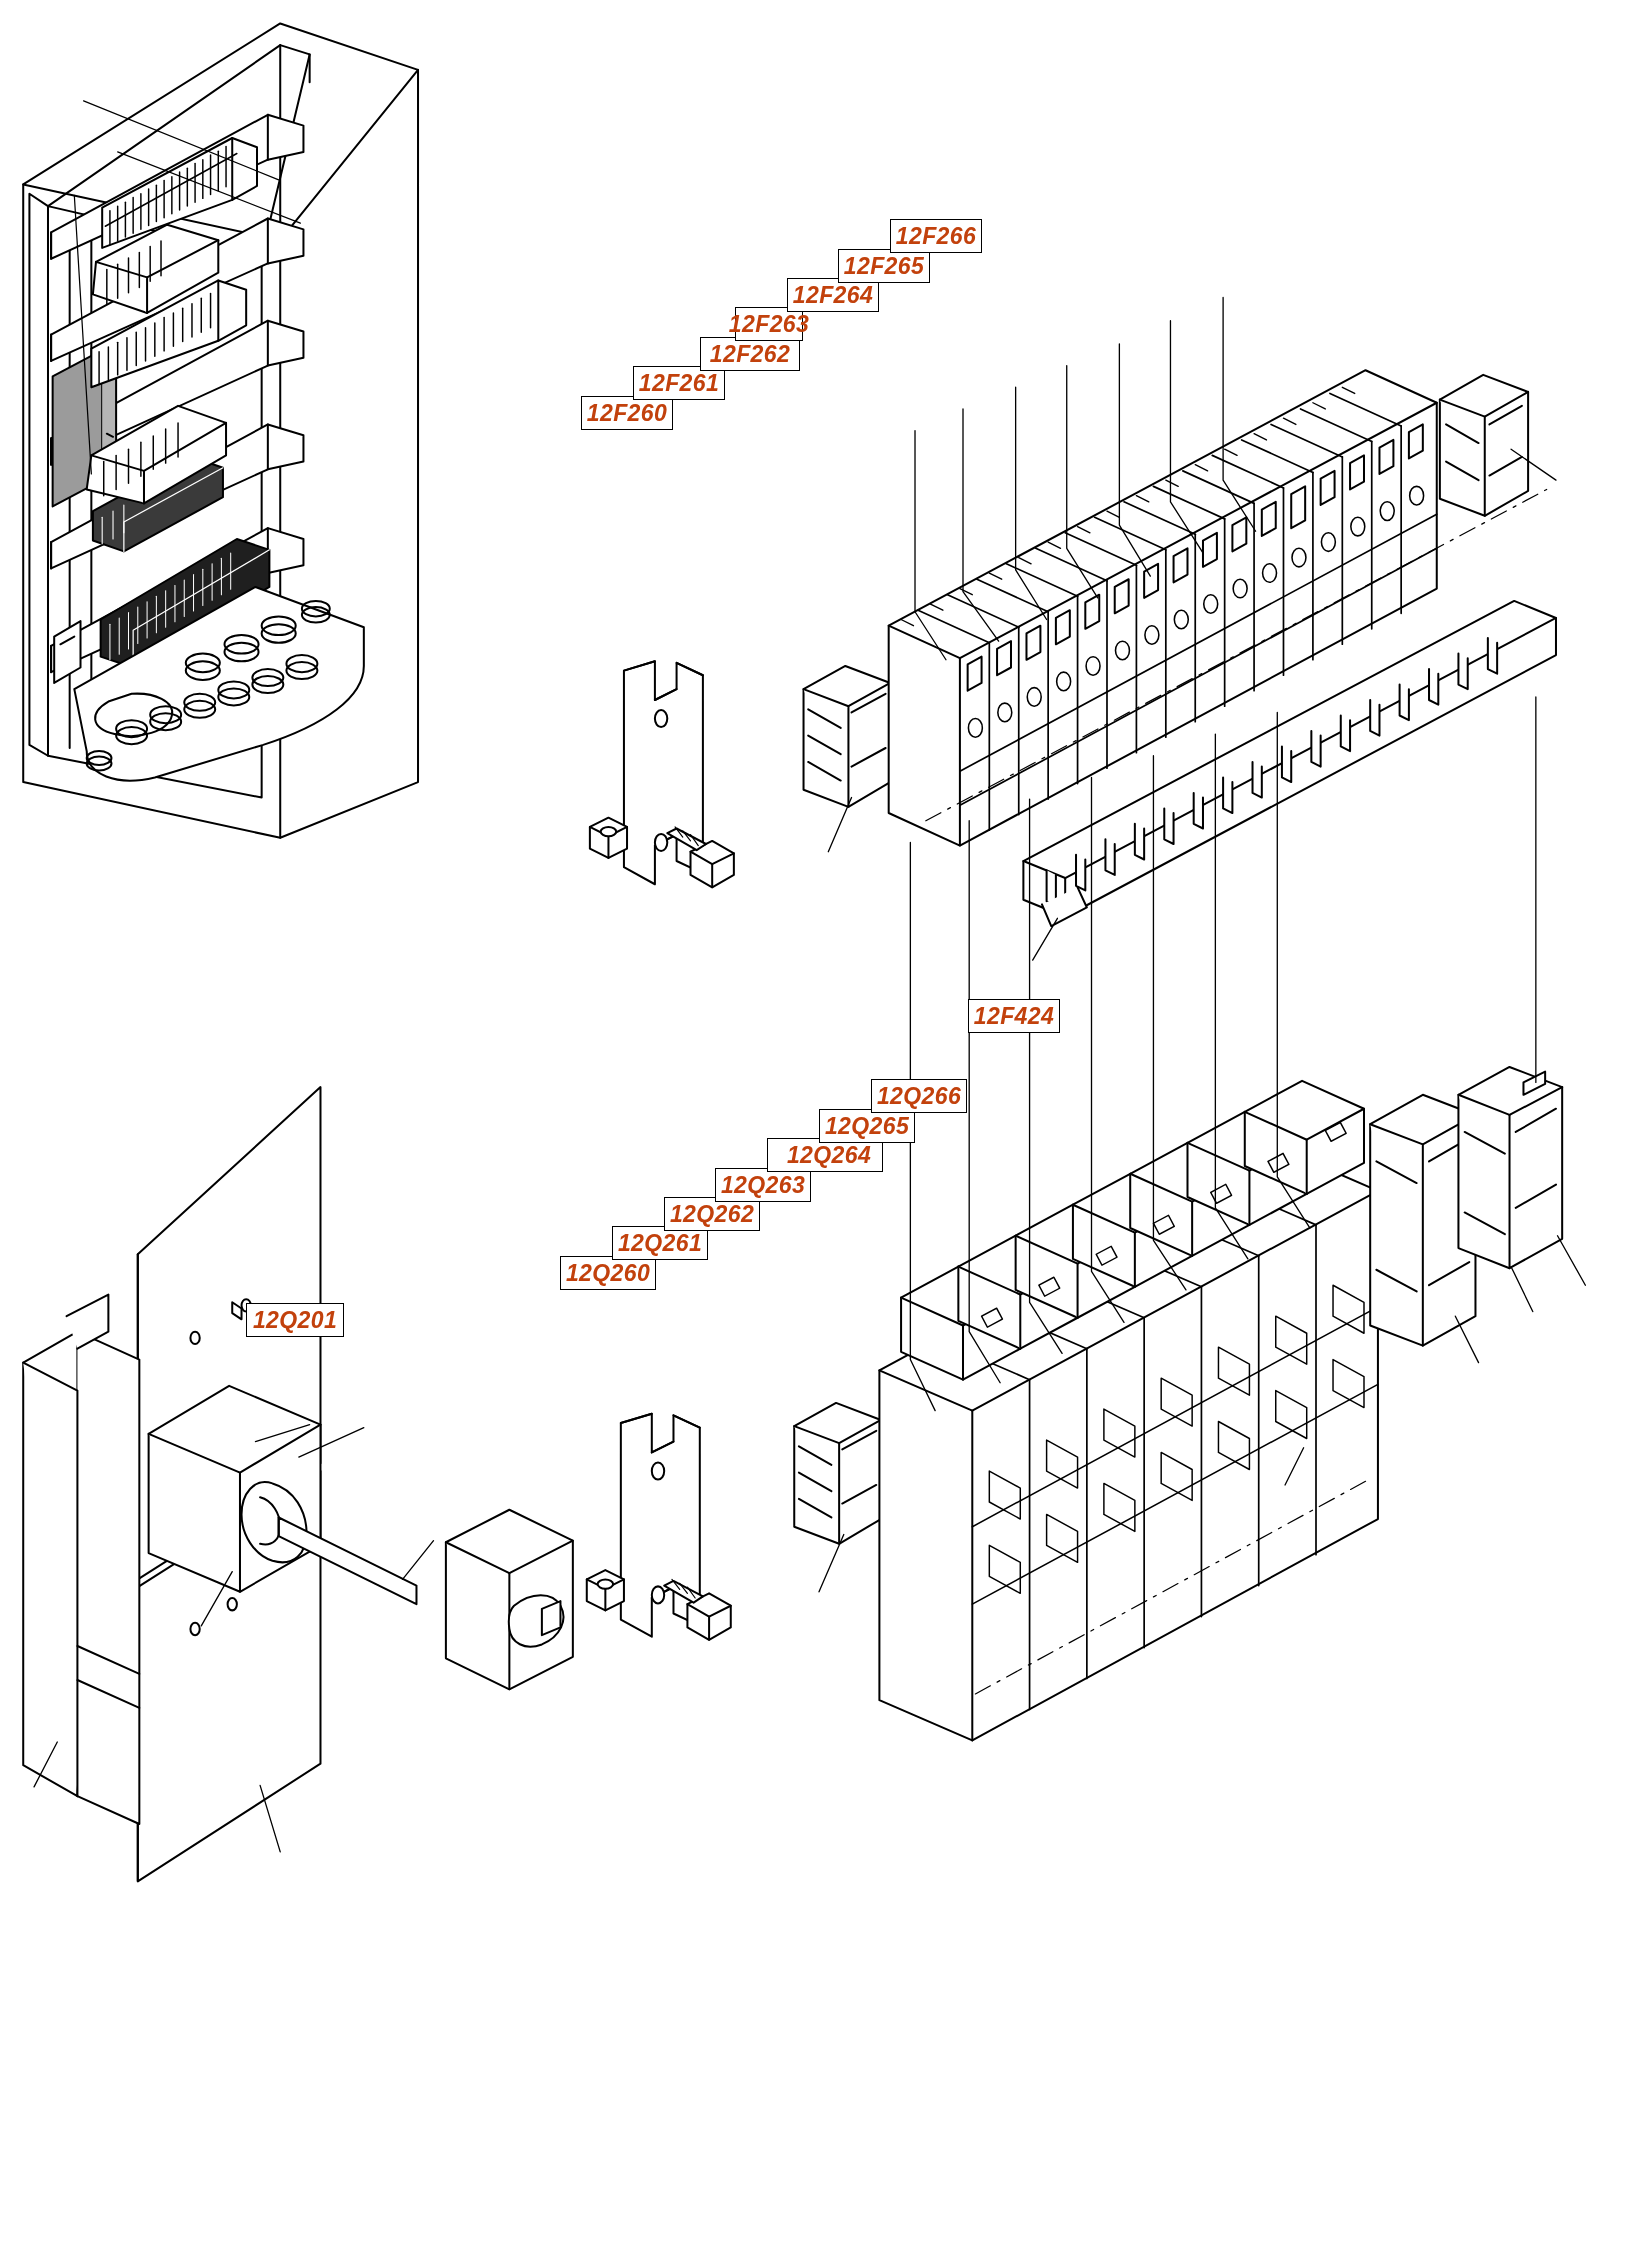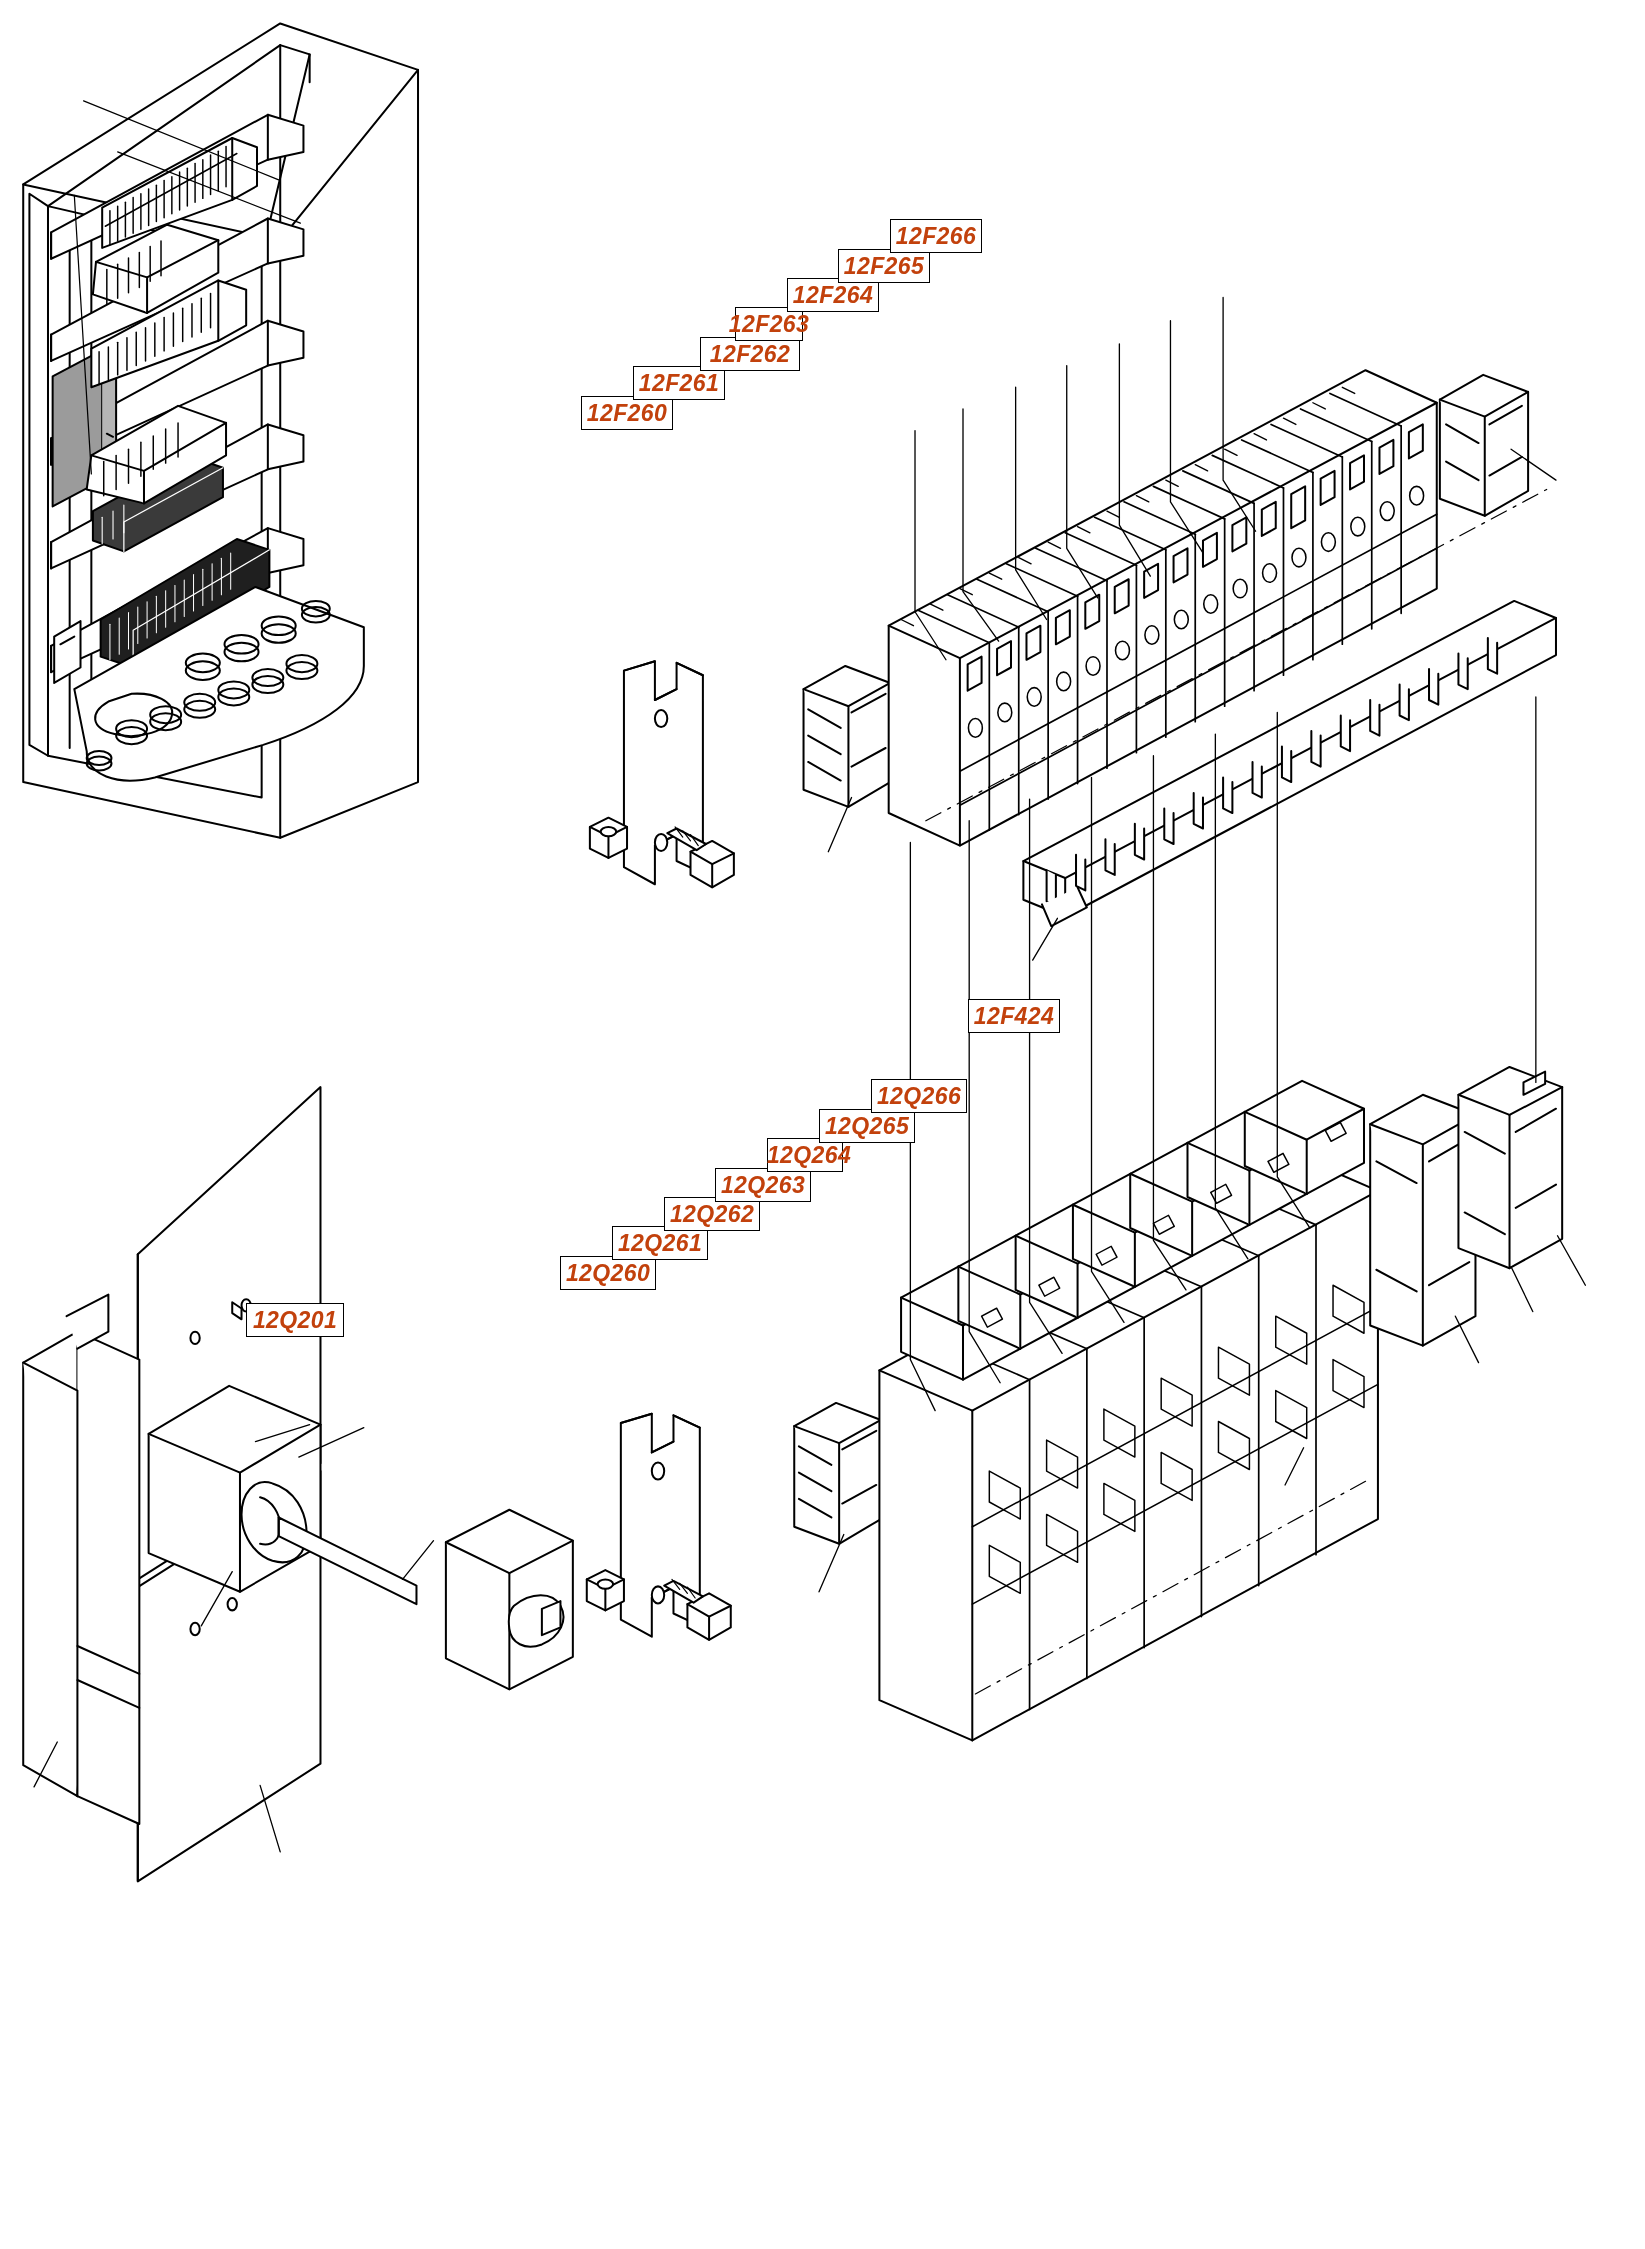--- a/index.html
+++ b/index.html
@@ -672,21 +672,21 @@
   <div class="lbl" style="left:684px; top:337px; width:100px; height:34px;margin-left:16px;">12F262</div>
   <div class="lbl" style="left:735px; top:307px; width:68px; height:34px;">12F263</div>
   <div class="lbl" style="left:787px; top:278px; width:92px; height:34px;">12F264</div>
   <div class="lbl" style="left:838px; top:249px; width:92px; height:34px;">12F265</div>
   <div class="lbl" style="left:890px; top:219px; width:92px; height:34px;">12F266</div>
 
   <div class="lbl" style="left:560px; top:1256px; width:96px; height:34px;">12Q260</div>
   <div class="lbl" style="left:612px; top:1226px; width:96px; height:34px;">12Q261</div>
   <div class="lbl" style="left:664px; top:1197px; width:96px; height:34px;">12Q262</div>
   <div class="lbl" style="left:715px; top:1168px; width:96px; height:34px;">12Q263</div>
-  <div class="lbl" style="left:767px; top:1138px; width:76px; height:34px;padding-left:8px;">12Q264</div>
+  <div class="lbl" style="left:767px; top:1138px; width:116px; height:34px;padding-left:8px;">12Q264</div>
   <div class="lbl" style="left:819px; top:1109px; width:96px; height:34px;">12Q265</div>
   <div class="lbl" style="left:871px; top:1079px; width:96px; height:34px;">12Q266</div>
 
   <div class="lbl" style="left:968px; top:999px; width:92px; height:34px;">12F424</div>
   <div class="lbl" style="left:246px; top:1303px; width:98px; height:34px;">12Q201</div>
 
 </div>
 
 
 </body></html>

